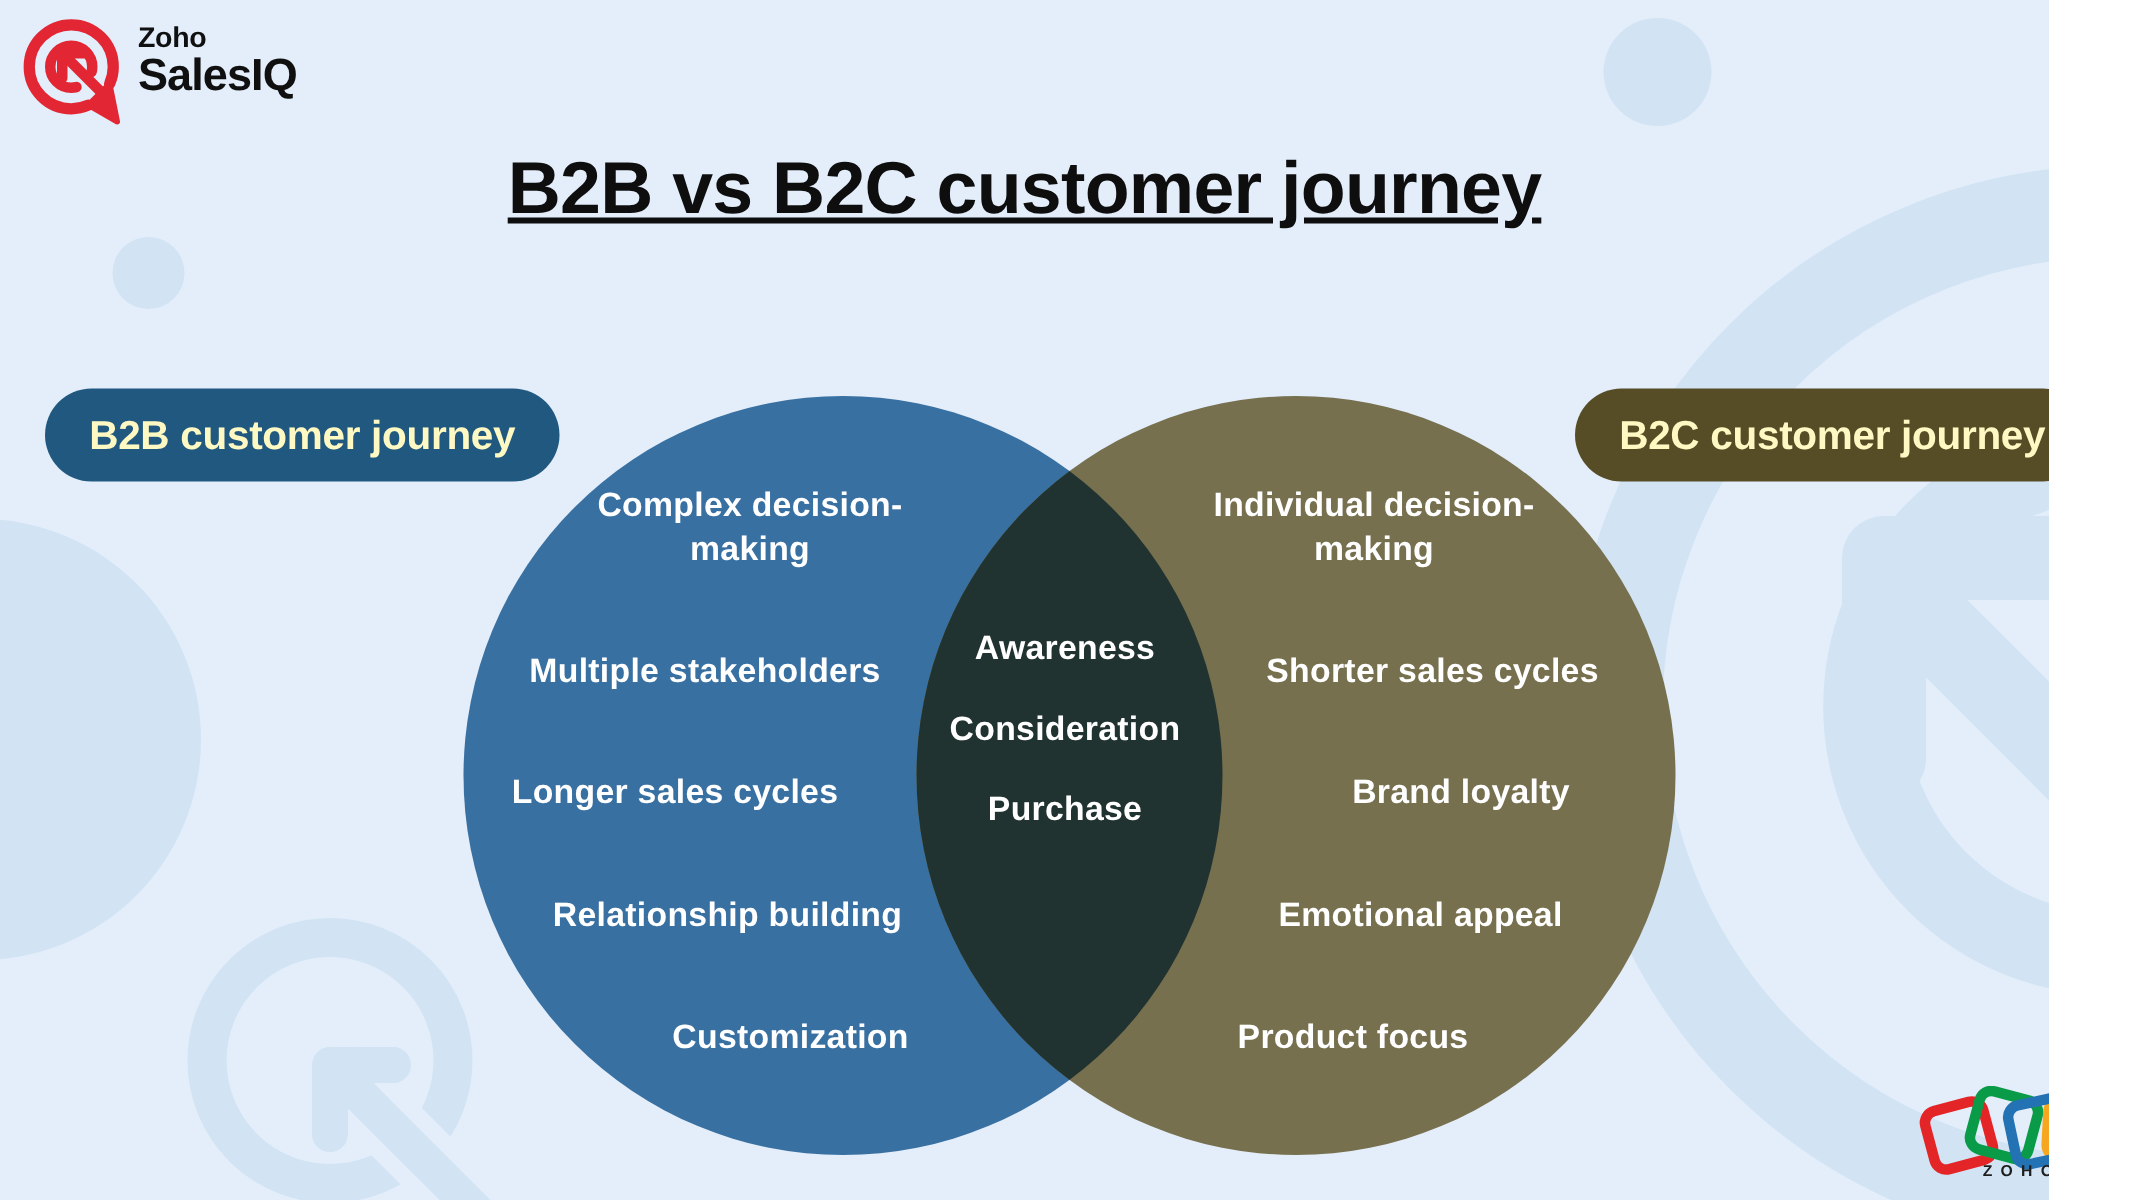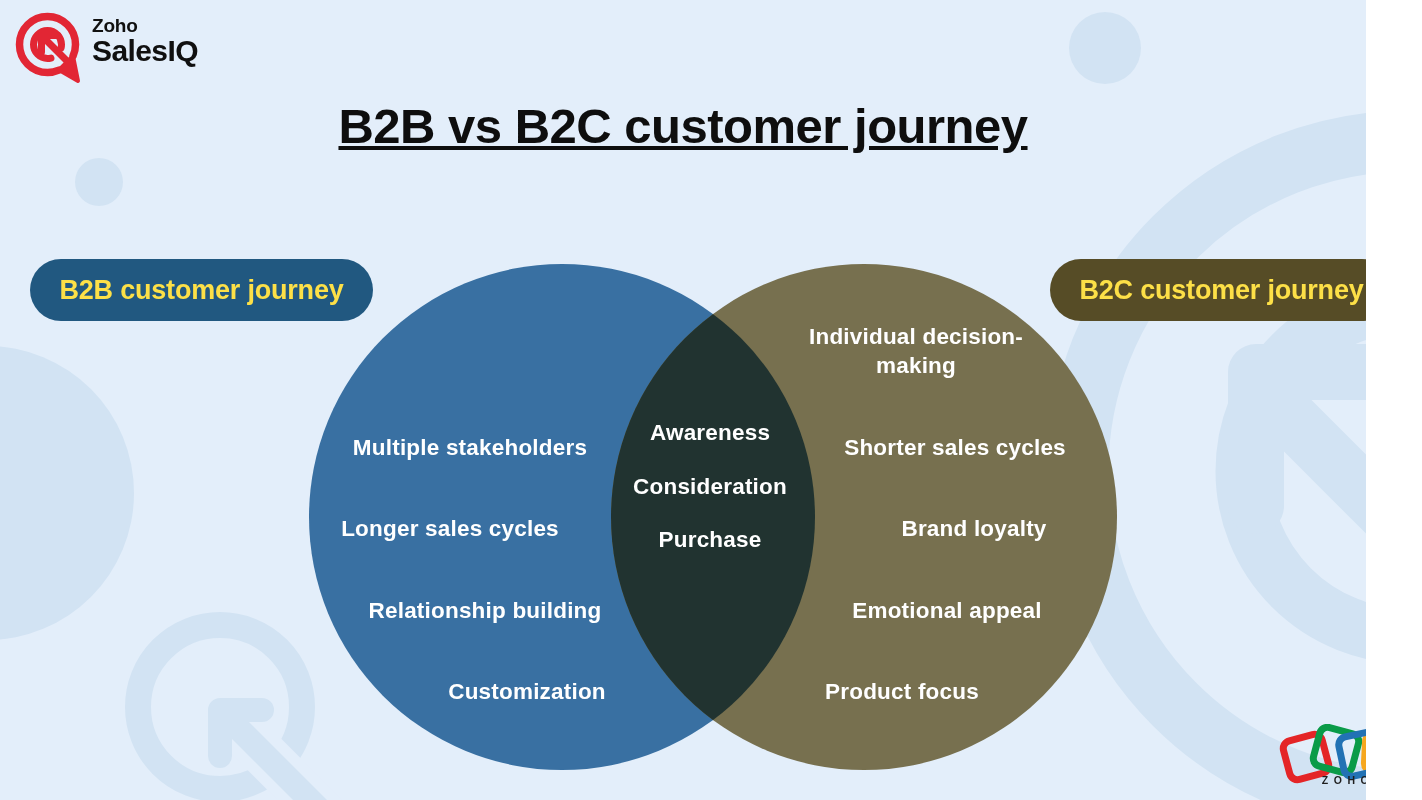--- a/index.html
+++ b/index.html
@@ -16,21 +16,21 @@
   .brand-zoho{font-size:19px;font-weight:700;line-height:20px;letter-spacing:-0.2px;}
   .brand-product{font-size:30px;font-weight:700;line-height:30px;letter-spacing:-0.6px;text-align:right;}
   
   .title{position:absolute;left:0;top:98px;width:100%;text-align:center;z-index:5;
          font-size:49px;font-weight:700;color:#0e0e0e;letter-spacing:-0.5px;text-decoration:underline;}
   .subtitle{position:absolute;left:0;top:167px;width:100%;text-align:center;z-index:5;
          font-size:40px;font-weight:400;color:#121212;letter-spacing:-0.8px;}
   
   .pill{position:absolute;top:259px;width:343px;height:62px;border-radius:31px;
         display:flex;align-items:center;justify-content:center;z-index:4;
-        color:#fde047;font-size:27px;font-weight:700;letter-spacing:-0.2px;}
+        color:#fef9c3;font-size:27px;font-weight:700;letter-spacing:-0.2px;}
   .pill-b2b{left:30px;background:#215880;}
   .pill-b2c{left:1050px;background:#564c26;}
   
   .vtext{position:absolute;transform:translate(-50%,-50%);z-index:5;
          color:#ffffff;font-weight:700;font-size:22.5px;line-height:1.28;
          white-space:nowrap;text-align:center;letter-spacing:0.2px;}
   .vtext.wrap{white-space:normal;width:218px;}
   
   .footer-logo{position:absolute;left:1278px;top:724px;z-index:6;}
 </style>
@@ -92,20 +92,21 @@
 
 <div class="title">B2B vs B2C customer journey</div>
 
 <div class="pill pill-b2b">
   <span>B2B customer journey</span>
 </div>
 <div class="pill pill-b2c">
   <span>B2C customer journey</span>
 </div>
 
+<div class="vtext wrap" style="left:500px;top:352px">Complex decision-making</div>
 <div class="vtext" style="left:470px;top:448px">Multiple stakeholders</div>
 <div class="vtext" style="left:450px;top:529px">Longer sales cycles</div>
 <div class="vtext" style="left:485px;top:611px">Relationship building</div>
 <div class="vtext" style="left:527px;top:692px">Customization</div>
 
 <div class="vtext" style="left:710px;top:433px">Awareness</div>
 <div class="vtext" style="left:710px;top:487px">Consideration</div>
 <div class="vtext" style="left:710px;top:540px">Purchase</div>
 
 <div class="vtext wrap" style="left:916px;top:352px">Individual decision-making</div>

